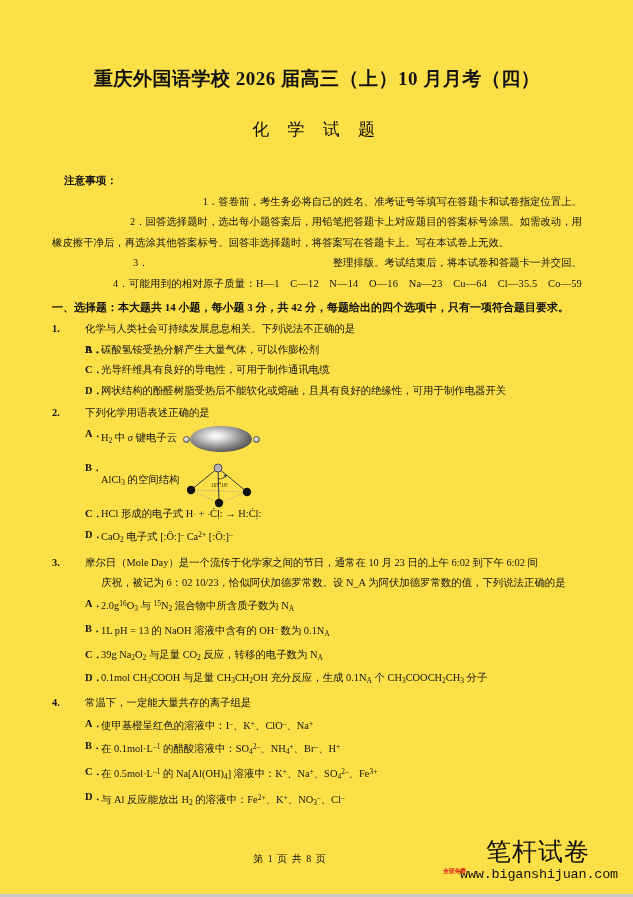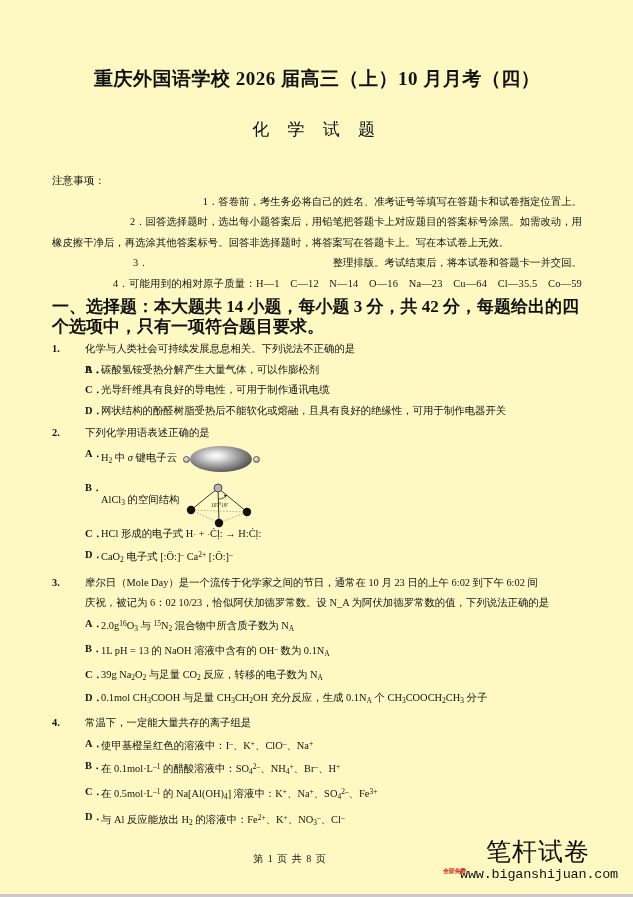--- a/index.html
+++ b/index.html
@@ -7,21 +7,21 @@
     padding: 0;
     background: #d8d8d8;
   }
   body {
     font-family: "Liberation Serif", "DejaVu Serif", serif;
   }
   .page {
     position: relative;
     width: 633px;
     height: 897px;
-    background: #fef9c3;
+    background: #fde047;
     overflow: hidden;
     box-sizing: border-box;
     border-bottom: 3px solid #c9c9c9;
   }
   .content {
     position: absolute;
     left: 52px;
     top: 0;
     width: 530px;
   }
@@ -45,39 +45,40 @@
   }
 
   
   .notice {
     margin-top: 30px;
     font-size: 10.4px;
     color: #141414;
     line-height: 20.5px;
   }
   .notice-title {
-    font-weight: normal;
+    font-weight: bold;
     font-size: 10.6px;
+    margin-left: 12px;
   }
   .notice-item {
     text-indent: 22px;
     text-align: right;
   }
   .notice-item.wrap { text-indent: 22px; }
   .notice-item .gap {
     display: inline-block;
     width: 184px;
   }
   .atoms {
     letter-spacing: 0.2px;
   }
 
   
   .section-head {
-    font-size: 17px;
+    font-size: 11px;
     font-weight: bold;
     color: #101010;
     margin-top: 3px;
     line-height: 20px;
   }
 
   
   .q {
     font-size: 10.4px;
     color: #141414;
@@ -88,21 +89,21 @@
     position: relative;
     padding-left: 33px;
   }
   .q-num {
     position: absolute;
     left: 0;
     top: 0;
     font-weight: bold;
     font-size: 10.4px;
   }
-  .q-stem .cont { display: block; }
+  .q-stem .cont { display: block; text-align: center; }
   .opt {
     padding-left: 49px;
     position: relative;
   }
   .opt-label {
     position: absolute;
     left: 33px;
     top: 0;
     font-weight: bold;
   }

